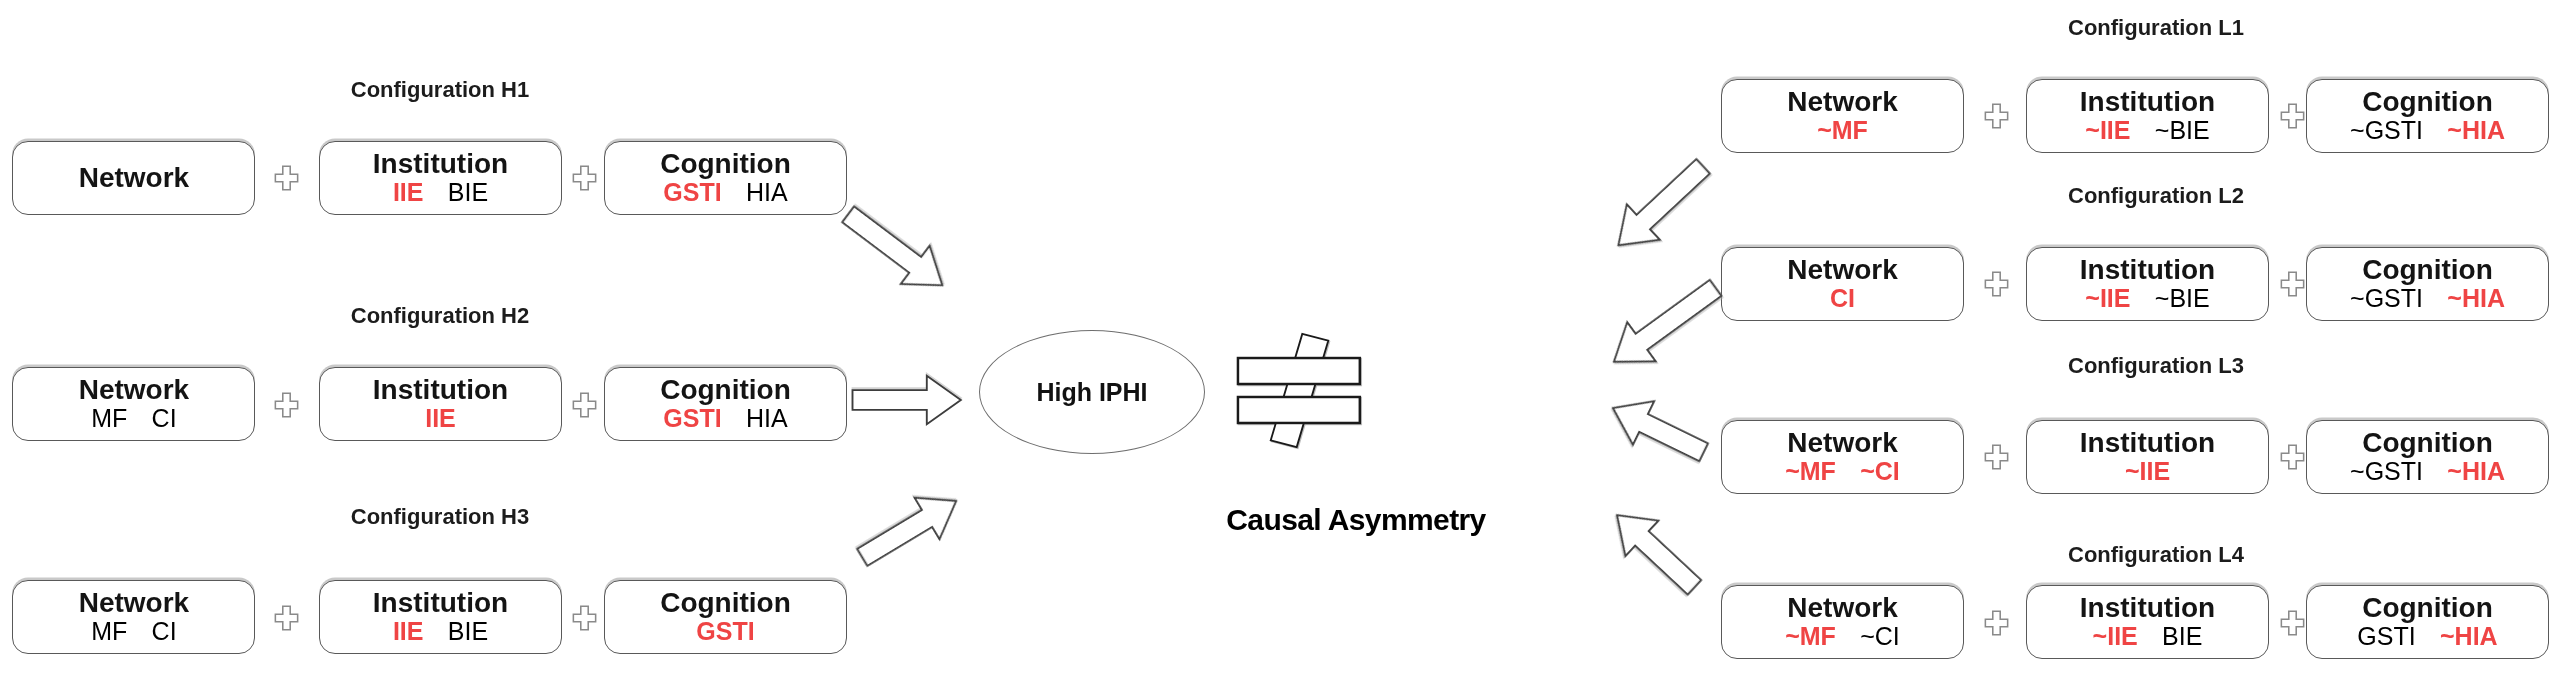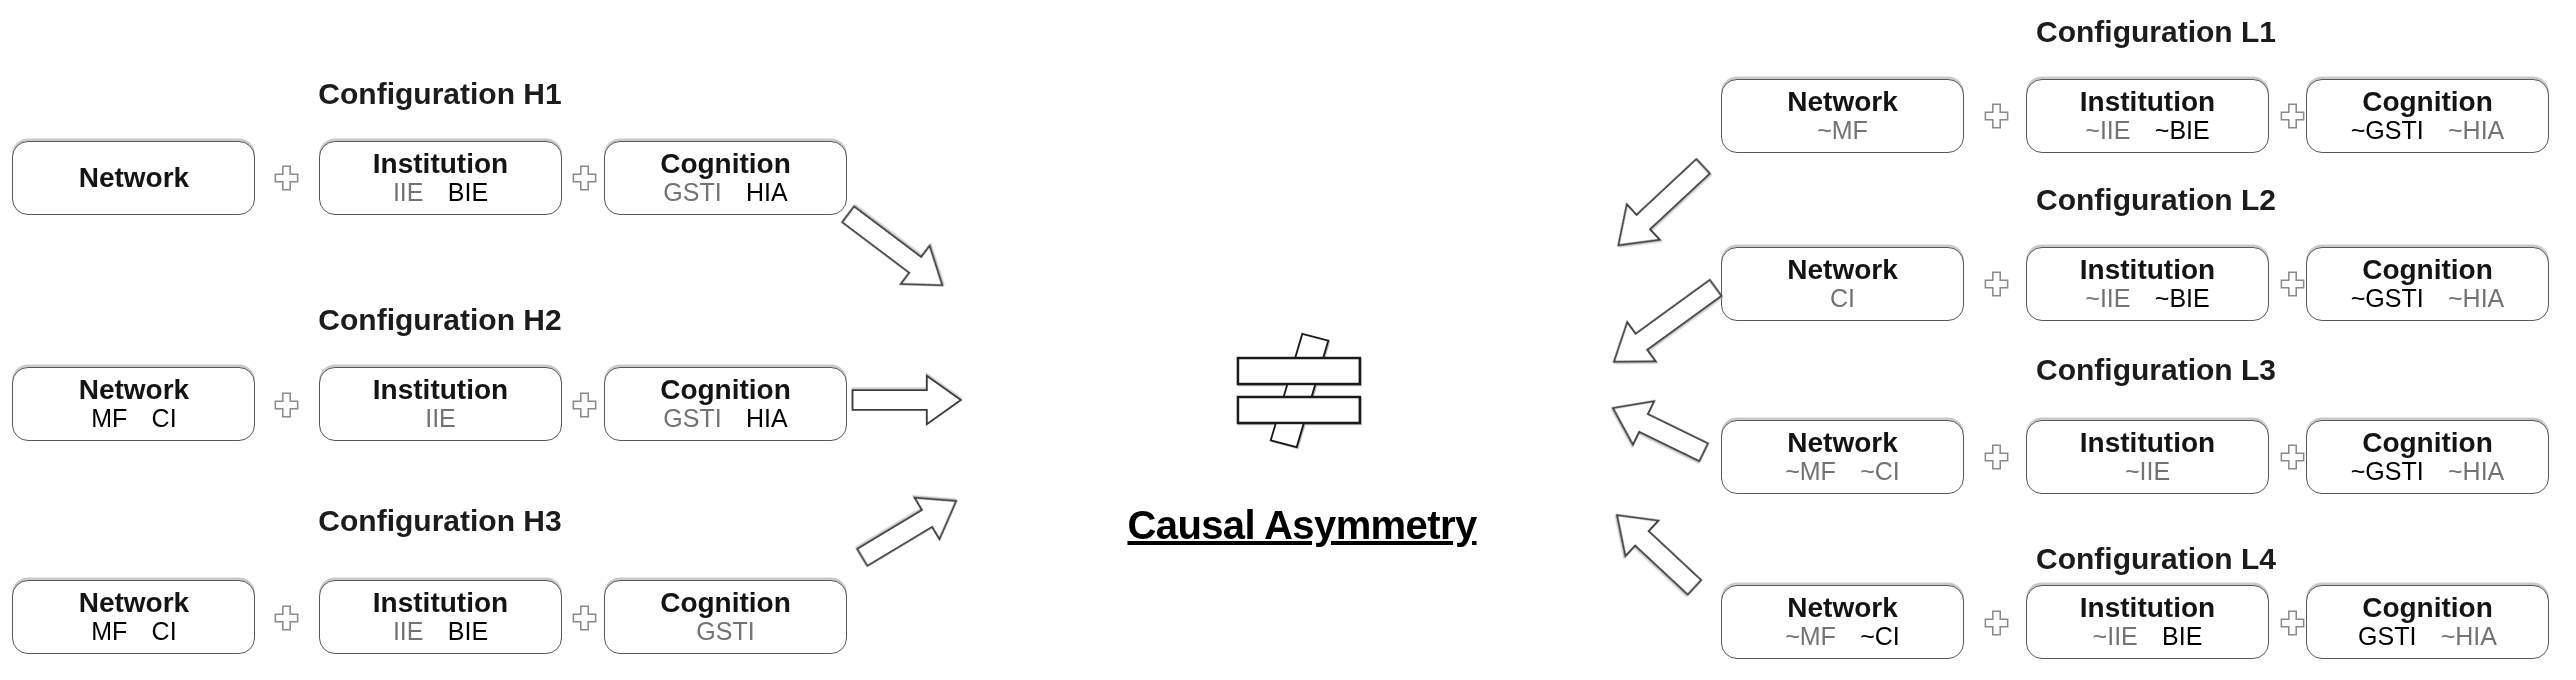--- a/index.html
+++ b/index.html
@@ -3,50 +3,50 @@
 <meta charset="utf-8">
 <title>Causal Asymmetry</title>
 <style>
   html,body{margin:0;padding:0;background:#fff;}
   #canvas{
     position:relative;width:2576px;height:681px;background:#fff;overflow:hidden;
     font-family:"Liberation Sans", sans-serif;color:#111;
   }
   .cfg-title{
     position:absolute;transform:translateX(-50%);white-space:nowrap;
-    font-size:30px;font-weight:700;color:#1c1c1c;
+    font-size:22px;font-weight:700;color:#1c1c1c;
   }
   .cbox{
     position:absolute;width:243px;height:74px;background:#fff;
     border:1.9px solid #595959;border-radius:16px;box-sizing:border-box;
     display:flex;flex-direction:column;justify-content:center;align-items:center;
     box-shadow:0 -2.5px 0 #c9c9c9;
   }
   .box-title{font-size:28px;font-weight:700;color:#141414;line-height:1.08;white-space:nowrap;}
   .box-sub{font-size:25px;line-height:1.1;white-space:nowrap;}
   .box-sub span{margin:0 8.7px;}
   .box-sub span:empty{display:none;}
-  .box-sub span[data-emph="true"]{font-weight:400;color:#737373;}
+  .box-sub span[data-emph="true"]{font-weight:700;color:#ef4444;}
   .box-sub span[data-emph="false"]{color:#000000;}
   .plus{position:absolute;width:25px;height:26px;}
   .plus path{fill:#fff;stroke:#8a8a8a;stroke-width:2.5;stroke-linejoin:miter;}
   .eln{
     position:absolute;background:#fff;border:1.9px solid #6e6e6e;border-radius:50%;
     box-sizing:border-box;display:flex;align-items:center;justify-content:center;
     font-size:25px;font-weight:700;color:#111;white-space:nowrap;
   }
   .arrow{position:absolute;height:52px;filter:drop-shadow(0 -1.2px 0 rgba(175,175,175,.55));}
   .arrow polygon{fill:#fff;stroke:#3d3d3d;stroke-width:3;stroke-linejoin:miter;}
   #neq{position:absolute;left:1233px;top:330px;width:133px;height:121px;
        filter:drop-shadow(1.2px 1.9px 0 rgba(150,150,150,.65));}
   #neq .ln{fill:#fff;stroke:#1a1a1a;stroke-width:3;}
   #neq .bar{fill:#fff;stroke:#1a1a1a;stroke-width:4;}
   .caption{
-    position:absolute;left:1302px;top:503px;transform:translateX(-50%);
-    font-size:40px;font-weight:700;color:#000;white-space:nowrap;letter-spacing:-0.6px;text-decoration:underline;
+    position:absolute;left:1356px;top:503px;transform:translateX(-50%);
+    font-size:30px;font-weight:700;color:#000;white-space:nowrap;letter-spacing:-0.6px;
   }
 </style>
 </head>
 <body>
 
 <div id="canvas">
 
   <div class="cfg-title" style="left:440px;top:77px">Configuration H1</div>
   <div class="cbox" style="left:12.4px;top:141px">
     <div class="box-title">Network</div>
@@ -262,20 +262,23 @@
   <svg class="arrow" style="left:1600px;top:299px;width:129px;transform:rotate(144deg)" viewBox="0 0 208 84">
       <polygon points="2,26 150,26 150,3 205,42 150,81 150,58 2,58"></polygon>
     </svg>
   <svg class="arrow" style="left:1606px;top:404px;width:104px;transform:rotate(-154deg)" viewBox="0 0 168 84">
       <polygon points="2,26 110,26 110,3 165,42 110,81 110,58 2,58"></polygon>
     </svg>
   <svg class="arrow" style="left:1601px;top:525px;width:109px;transform:rotate(-137deg)" viewBox="0 0 176 84">
       <polygon points="2,26 118,26 118,3 173,42 118,81 118,58 2,58"></polygon>
     </svg>
 
+  <div class="eln" style="left:979px;top:330px;width:226px;height:124px">
+    <span>High IPHI</span>
+  </div>
 
   <svg id="neq" viewBox="0 0 215 195">
     <polygon class="ln" points="112,6 154,17 103,189 61,178"></polygon>
     <rect class="bar" x="8" y="45" width="197" height="42"></rect>
     <rect class="bar" x="8" y="108" width="197" height="42"></rect>
   </svg>
 
 
   <div class="caption">Causal Asymmetry</div>
 

